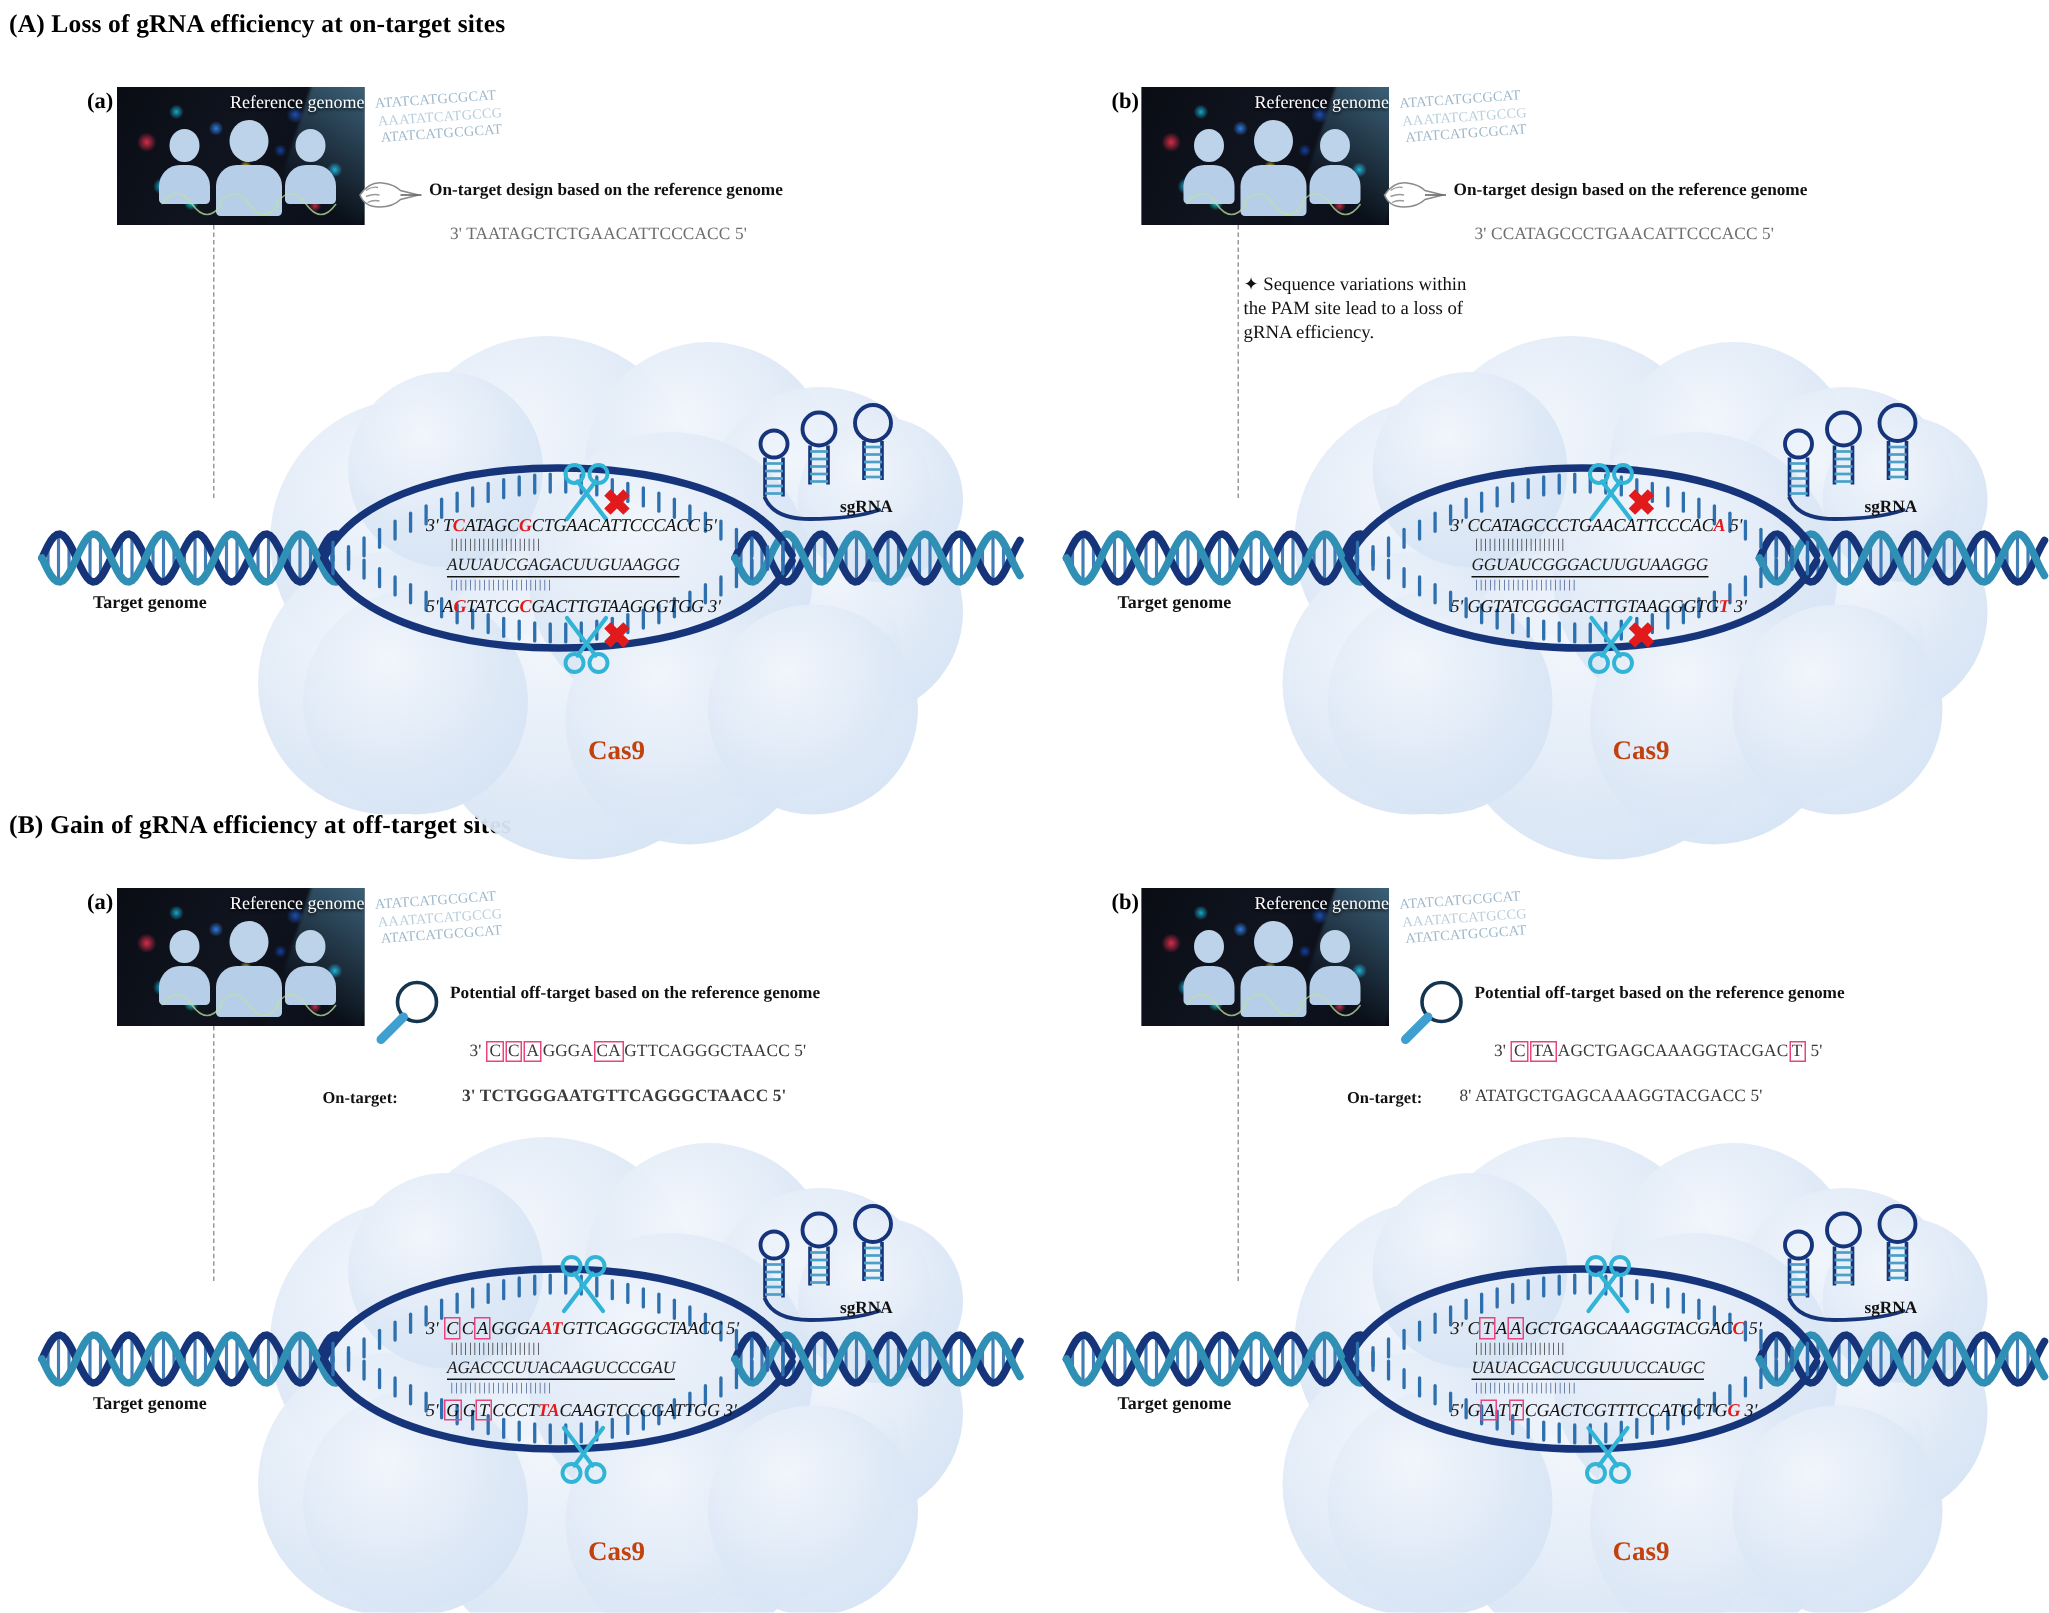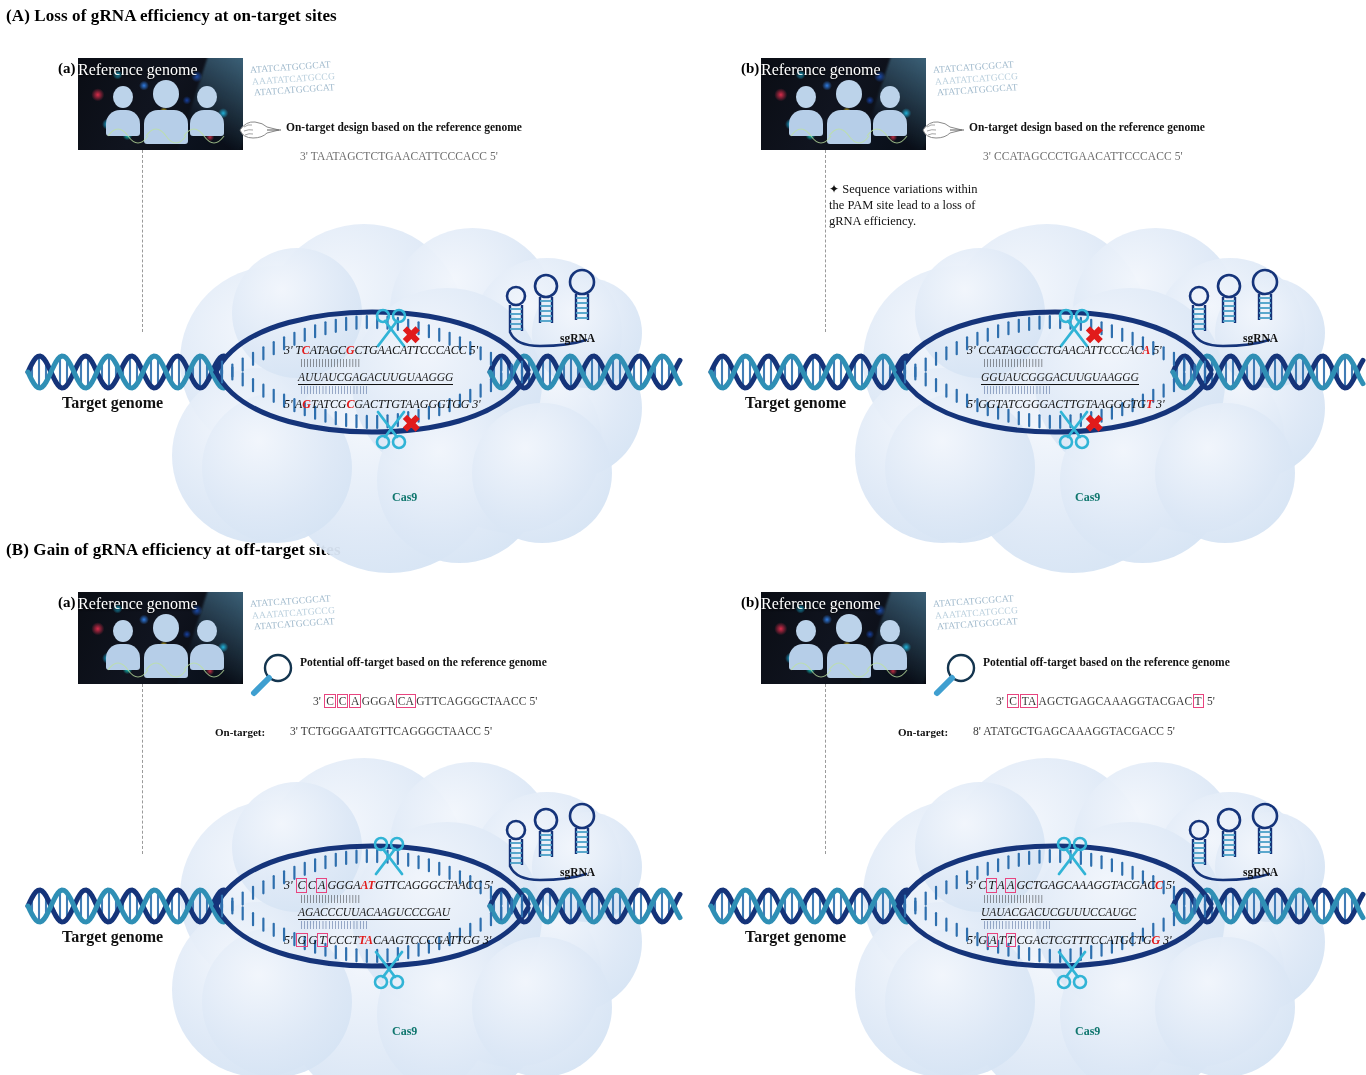--- a/index.html
+++ b/index.html
@@ -38,22 +38,22 @@
       radial-gradient(5px 5px at 46% 90%, #2bd6e8 0%, transparent 70%),
       radial-gradient(6px 6px at 66% 46%, #1640a0 0%, transparent 70%),
       linear-gradient(118deg,#0a0d14 0%,#10141f 45%,#070a10 100%);
   }
   .refphoto .streak{
     position:absolute;right:-10px;top:-16px;width:60px;height:130px;
     background:linear-gradient(200deg, rgba(120,200,240,.55), rgba(30,80,140,.05) 70%);
     transform:rotate(18deg);filter:blur(1px);
   }
   .refphoto .rg-label{
-    position:absolute;top:3px;left:0;right:0;text-align:left;
-    color:#fff;font-size:16px;font-family:"Liberation Serif",serif;
+    position:absolute;top:3px;left:0;right:0;text-align:right;
+    color:#fff;font-size:12px;font-family:"Liberation Serif",serif;
     text-shadow:0 1px 2px rgba(0,0,0,.9);
   }
   .person{position:absolute;}
   .person .head{border-radius:50%;background:#bcd3ea;}
   .person .body{background:#b6cee8;}
   .dnasq{
     position:absolute;font-family:"Liberation Serif",serif;
     font-size:9.5px;color:#9fb9cc;line-height:1.22;letter-spacing:.2px;
     white-space:nowrap;
   }
@@ -85,28 +85,28 @@
     font-size:12.5px;line-height:1.27;color:#111;width:150px;
   }
   .note .dia{font-size:12px;}
 
   
   .cas9blob{position:absolute;}
   .lobe{position:absolute;border-radius:50%;
     background:radial-gradient(circle at 38% 32%, #f2f6fc 0%, #dde8f6 55%, #cfe0f2 100%);
     opacity:.95;}
   .cas9-label{
-    position:absolute;font-weight:bold;font-size:12px;
-    font-family:"Liberation Serif",serif;color:#0f766e;
+    position:absolute;font-weight:bold;font-size:18px;
+    font-family:"Liberation Serif",serif;color:#c2410c;
   }
   .sgrna-label,.tg-label{
     position:absolute;font-size:11.5px;font-weight:bold;
     font-family:"Liberation Serif",serif;color:#111;white-space:nowrap;
   }
-  .tg-label{font-size:16px;}
+  .tg-label{font-size:12px;}
 
   
   .duplex{position:absolute;font-family:"Liberation Serif",serif;white-space:nowrap;font-style:italic;}
   .strand{font-size:12px;letter-spacing:-.1px;color:#111;line-height:1.12;}
   .strand .red{color:#e11b1b;font-weight:bold;}
   .rna{font-size:11.5px;letter-spacing:-.1px;color:#1b1b1b;line-height:1.1;}
   .bonds{font-size:9px;color:#222;letter-spacing:.55px;line-height:.9;}
   .tick{font-size:8px;color:#1a3a7a;letter-spacing:.9px;line-height:.8;}
 
   svg{display:block;overflow:visible;}
@@ -609,21 +609,21 @@
         <div class="dnasq r2" style="position:static;transform:rotate(-4deg) translateX(2px);">AAATATCATGCCG</div>
         <div class="dnasq" style="position:static;transform:rotate(-4deg) translateX(4px);">ATATCATGCGCAT</div>
       </div>
       <svg width="50" height="50" style="position:absolute;left:248px;top:96px;">
         <circle cx="30" cy="16" r="13" fill="none" stroke="#14354f" stroke-width="2.4"></circle>
         <path d="M21,26 L6,41" stroke="#3f9fd0" stroke-width="6" stroke-linecap="round"></path>
       </svg>
       <div class="caption-bold" style="left:300px;top:100px;">Potential off-target based on the reference genome</div>
       <div class="seqline dark" style="left:313px;top:138px;"><span>3' </span><span class="boxed">C</span><span class="boxed">C</span><span class="boxed">A</span><span>GGGA</span><span class="boxed">CA</span><span>GTTCAGGGCTAACC</span><span> 5'</span></div>
       <div class="ontarget-label" style="left:215px;top:170px;">On-target:</div>
-      <div class="seqline dark" style="left:290px;top:169px;">3' TCTGGGAATGTTCAGGGCTAACC 5'</div>
+      <div class="seqline dark" style="left:308px;top:169px;font-weight:bold;">3' TCTGGGAATGTTCAGGGCTAACC 5'</div>
       <div class="dashline" style="left:142px;top:128px;height:170px;"></div>
       <div class="cas9blob" style="left:172px;top:196px;width:470px;height:330px;">
         <div class="lobe" style="left:8px;top:48px;width:190px;height:190px;"></div>
         <div class="lobe" style="left:92px;top:6px;width:200px;height:200px;"></div>
         <div class="lobe" style="left:218px;top:10px;width:165px;height:165px;"></div>
         <div class="lobe" style="left:300px;top:40px;width:150px;height:150px;"></div>
         <div class="lobe" style="left:0px;top:150px;width:175px;height:175px;"></div>
         <div class="lobe" style="left:110px;top:140px;width:215px;height:215px;"></div>
         <div class="lobe" style="left:250px;top:135px;width:180px;height:180px;"></div>
         <div class="lobe" style="left:330px;top:120px;width:140px;height:140px;"></div>

